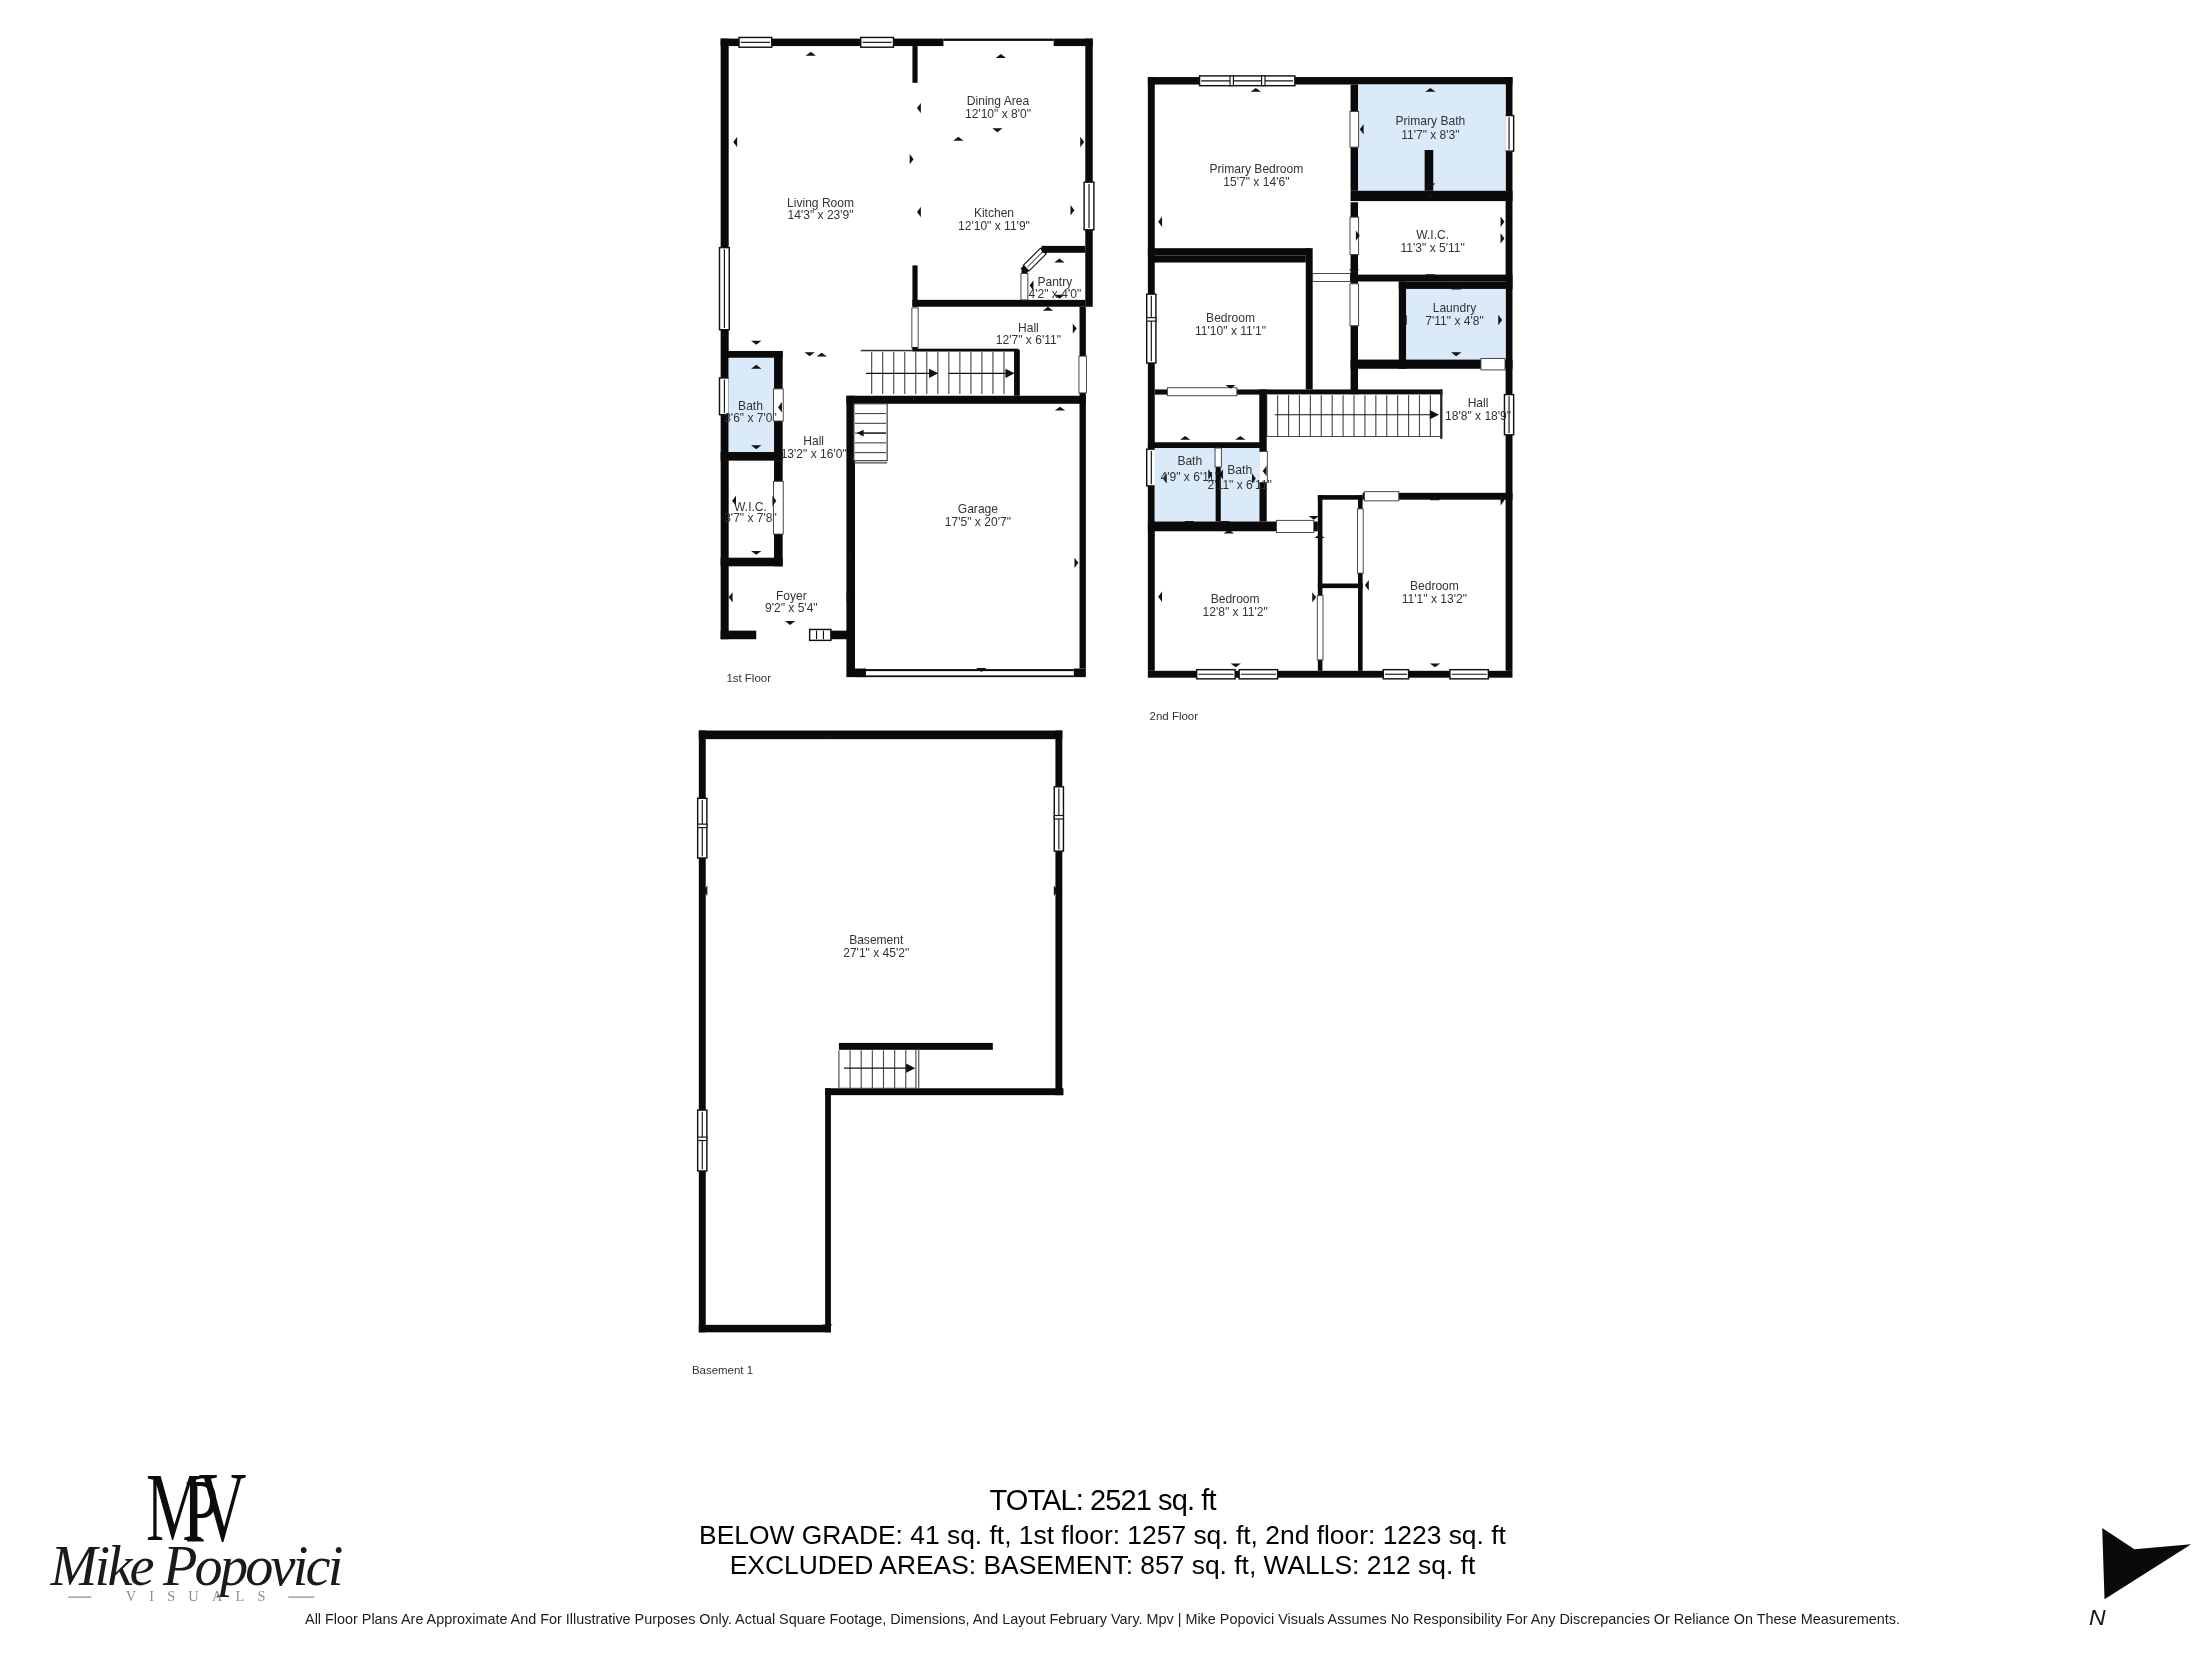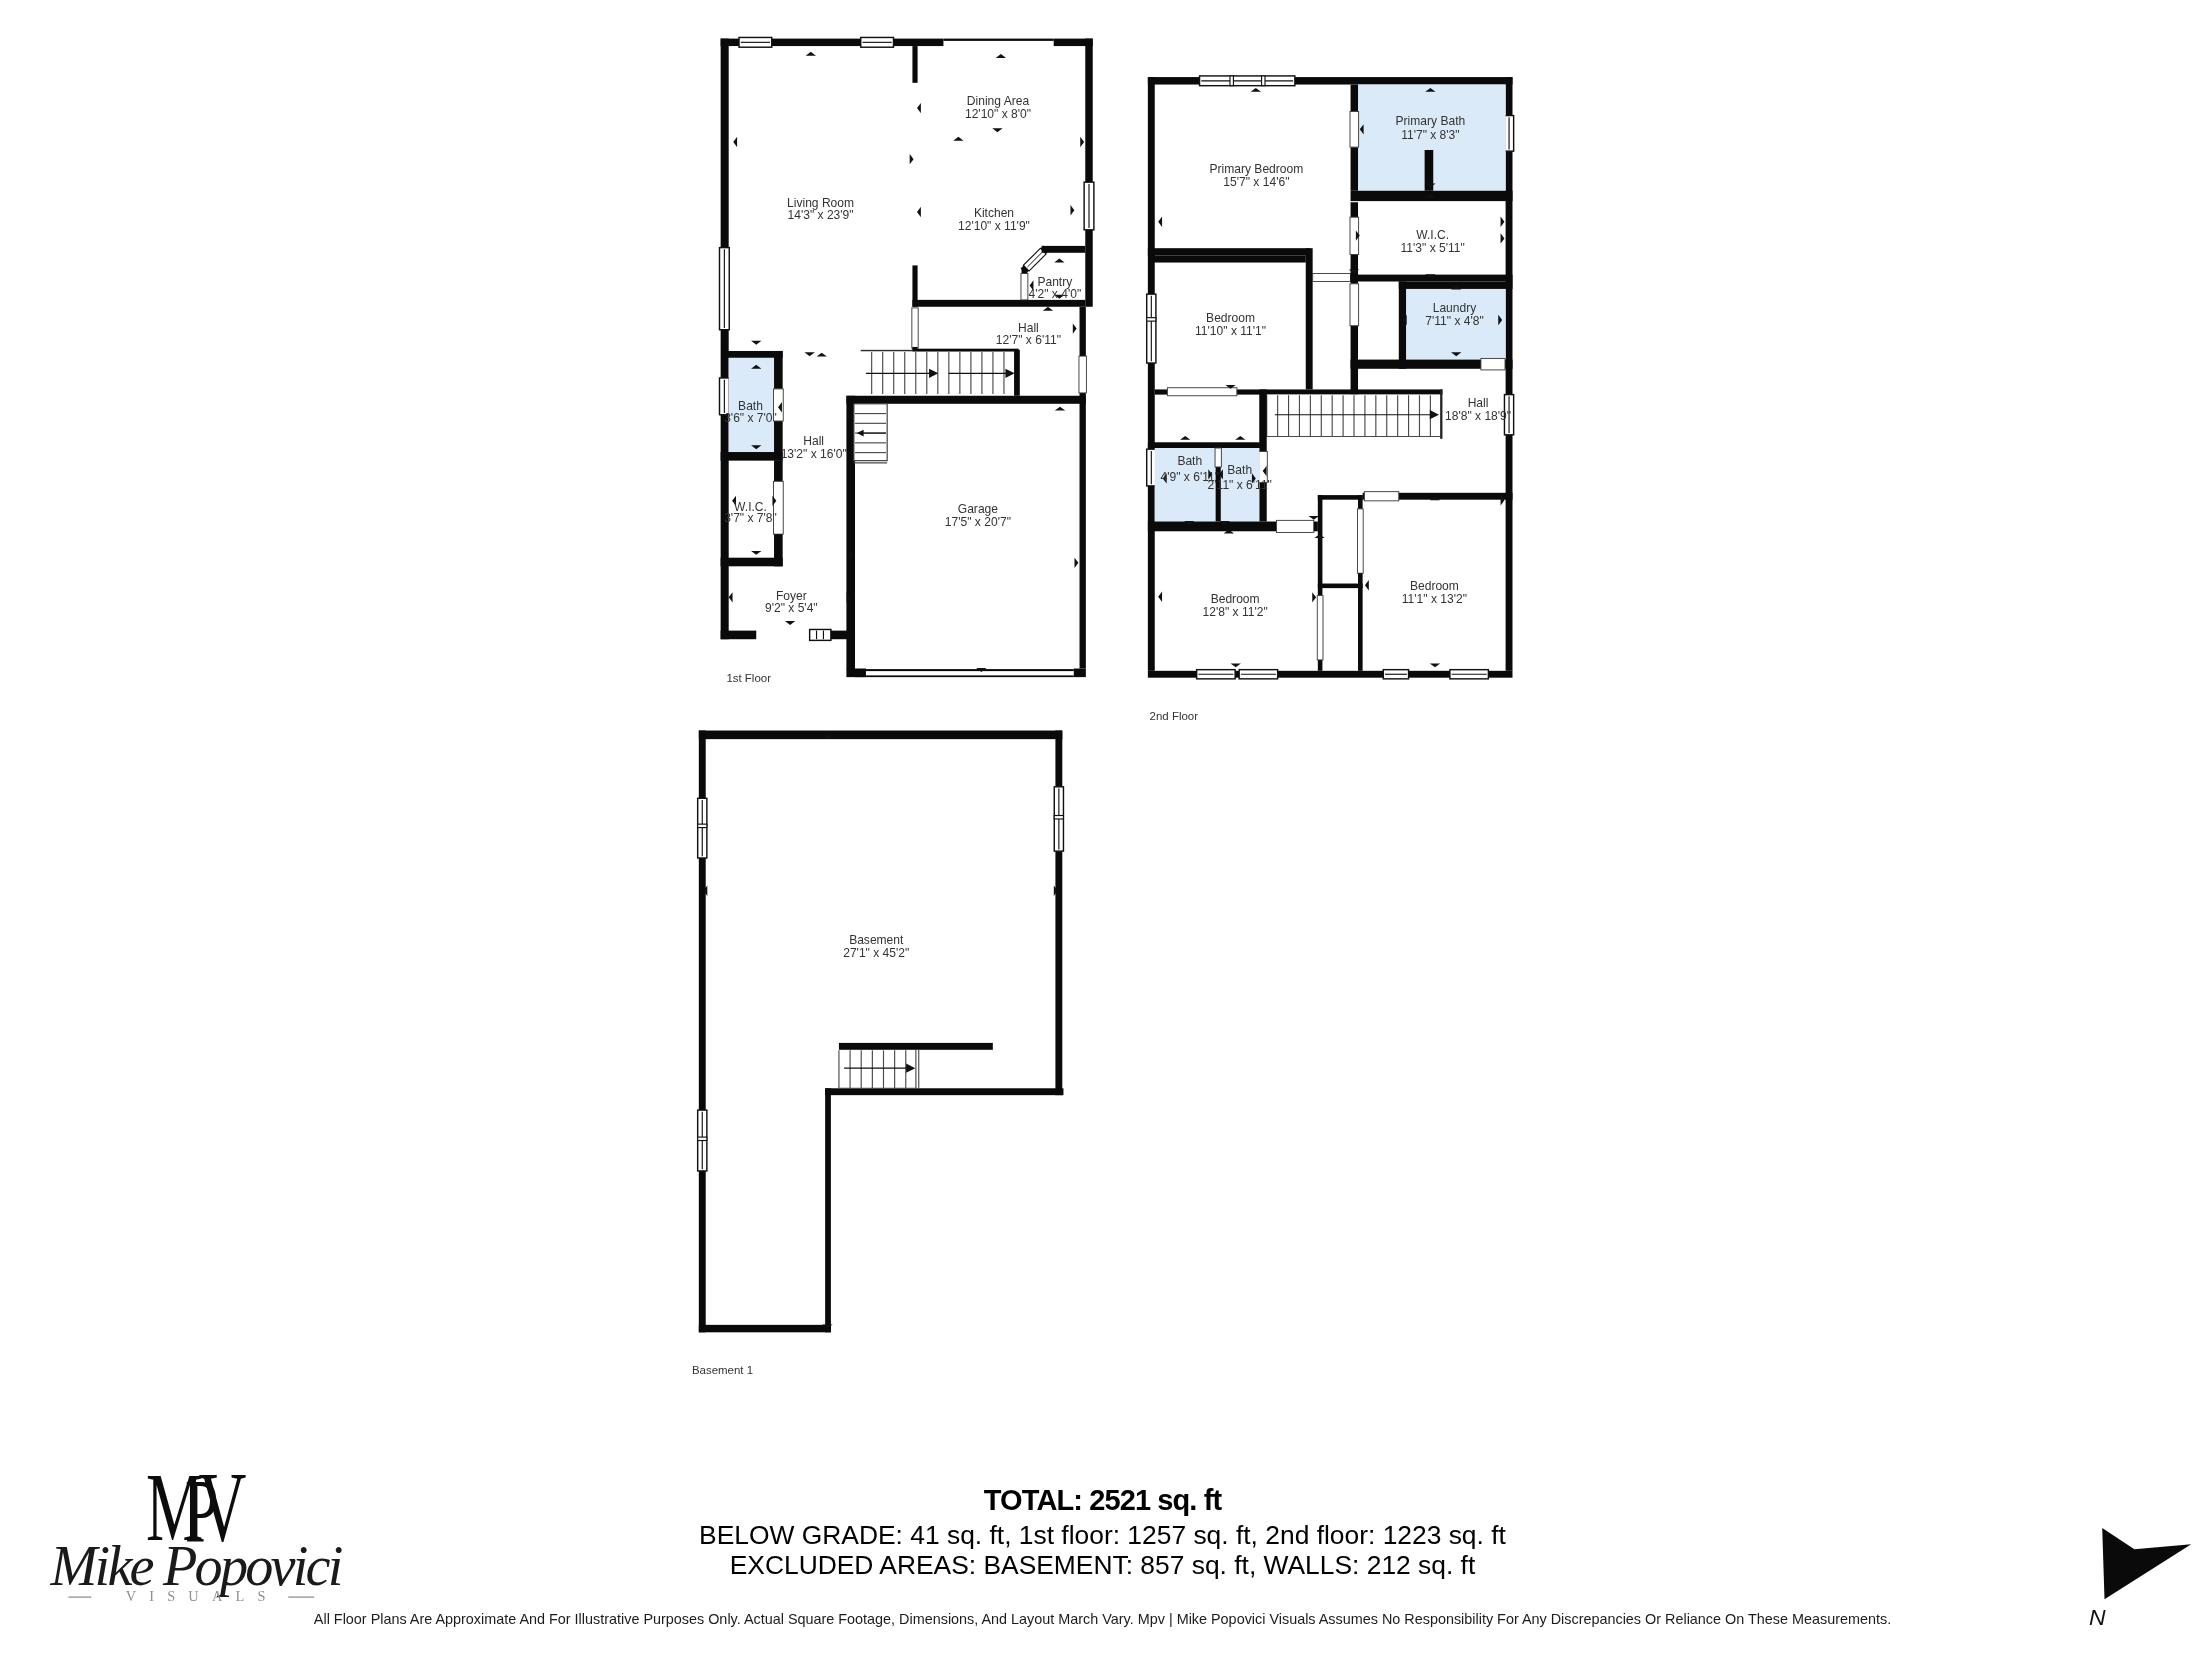--- a/index.html
+++ b/index.html
@@ -346,17 +346,17 @@
       <text x="524" y="2681" font-size="175">V</text>
     </g>
     <text x="343" y="2760" font-size="98" font-style="italic" text-anchor="middle" fill="#1a1a1a" textLength="510">Mike Popovici</text>
     <text x="352" y="2788" font-size="25" letter-spacing="23" text-anchor="middle" fill="#8f8f8f">VISUALS</text>
   </g>
   <line x1="119" y1="2781" x2="159" y2="2781" stroke="#9a9a9a" stroke-width="2.5"></line>
   <line x1="502" y1="2781" x2="547" y2="2781" stroke="#9a9a9a" stroke-width="2.5"></line>
 </svg>
 
 <div class="abs" style="left:0;top:1486px;width:2205px;text-align:center;color:#000;">
-  <div style="font-size:29px;font-weight:bold;line-height:1.0;letter-spacing:-0.9px;">TOTAL: 2521 sq. ft</div>
+  <div style="font-size:29px;font-weight:normal;line-height:1.0;letter-spacing:-0.9px;">TOTAL: 2521 sq. ft</div>
   <div style="font-size:26.4px;margin-top:7px;line-height:1.0;">BELOW GRADE: 41 sq. ft, 1st floor: 1257 sq. ft, 2nd floor: 1223 sq. ft</div>
   <div style="font-size:26.4px;margin-top:3.4px;line-height:1.0;">EXCLUDED AREAS: BASEMENT: 857 sq. ft, WALLS: 212 sq. ft</div>
 </div>
-<div class="abs" style="left:0;top:1611px;width:2205px;text-align:center;color:#1c1c1c;font-size:14.4px;">All Floor Plans Are Approximate And For Illustrative Purposes Only. Actual Square Footage, Dimensions, And Layout March Vary. Mpv | Mike Popovici Visuals Assumes No Responsibility For Any Discrepancies Or Reliance On These Measurements.</div>
+<div class="abs" style="left:0;top:1611px;width:2205px;text-align:center;color:#1c1c1c;font-size:14.4px;">All Floor Plans Are Approximate And For Illustrative Purposes Only. Actual Square Footage, Dimensions, And Layout February Vary. Mpv | Mike Popovici Visuals Assumes No Responsibility For Any Discrepancies Or Reliance On These Measurements.</div>
 
 </body></html>

